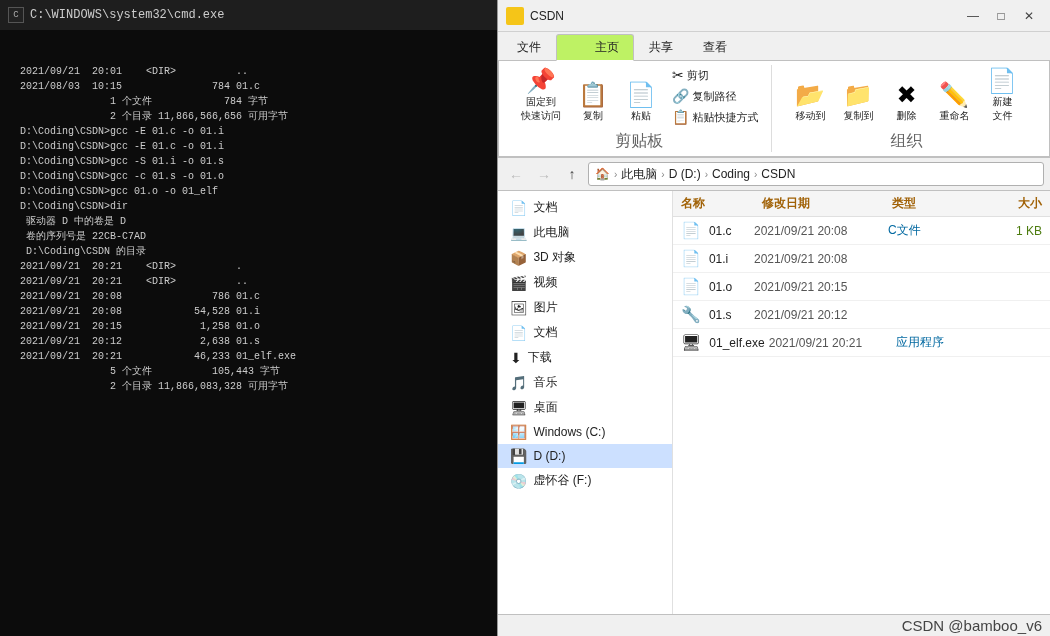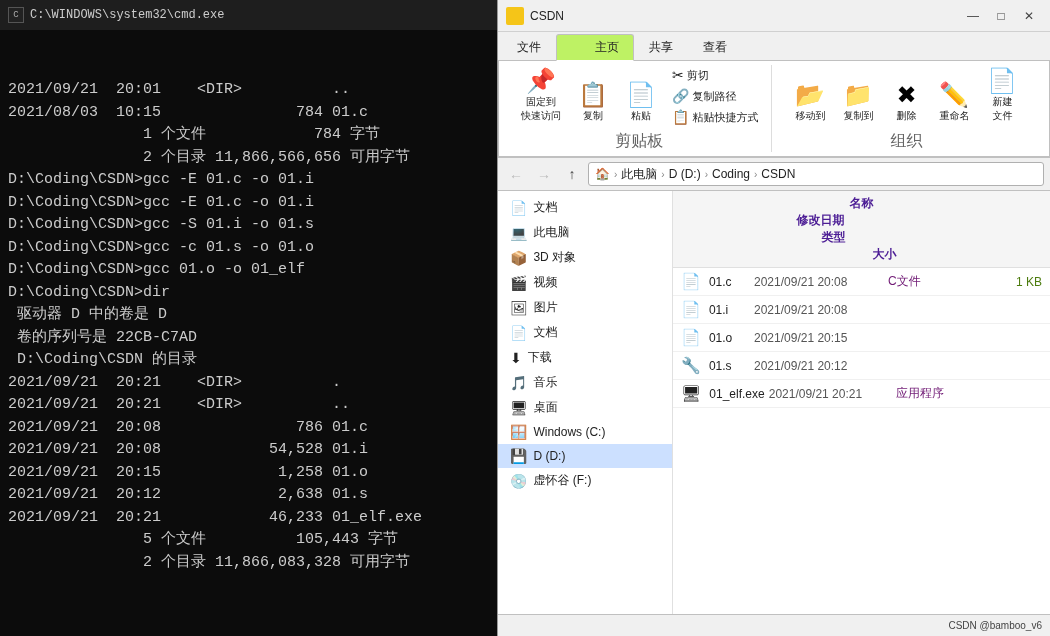--- a/index.html
+++ b/index.html
@@ -28,24 +28,24 @@
       gap: 6px;
     }
     #cmd-titlebar .cmd-icon {
       width: 16px; height: 16px;
       background: #222;
       border: 1px solid #555;
       display: flex; align-items: center; justify-content: center;
       font-size: 9px; color: #aaa;
     }
     #cmd-content {
-      padding: 4px 8px;
+      padding: 4px 20px;
       line-height: 1.5;
       white-space: pre;
-      font-size: 15px;
+      font-size: 10px;
     }
     .cmd-line { display: block; }
 
     
     #explorer-window {
       width: 553px;
       height: 636px;
       background: #f0f0f0;
       display: flex;
       flex-direction: column;
@@ -233,54 +233,53 @@
     #file-list {
       flex: 1;
       background: white;
       overflow-y: auto;
     }
     #file-list-header {
       display: flex;
       align-items: center;
       padding: 4px 8px;
       font-size: 12px;
-      color: #4c1d95;
+      color: #a16207;
       border-bottom: 1px solid #e0e0e0;
       background: #f5f5f5;
-      flex-direction: column;
     }
     .col-name { flex: 1; font-weight: bold; cursor: pointer; }
     .col-date { width: 130px; font-weight: bold; cursor: pointer; }
     .col-type { width: 80px; font-weight: bold; }
     .col-size { width: 70px; font-weight: bold; text-align: right; }
     .file-row {
       display: flex;
       align-items: center;
       padding: 4px 8px;
       font-size: 12px;
       color: #222;
       cursor: pointer;
       border-bottom: 1px solid #f0f0f0;
       gap: 4px;
     }
     .file-icon { font-size: 16px; margin-right: 4px; flex-shrink: 0; }
     .file-name { flex: 1; }
     .file-date { width: 130px; color: #555; }
-    .file-type { width: 80px; color: #701a75; }
+    .file-type { width: 80px; color: #0369a1; }
     .file-size { width: 70px; color: #4d7c0f; text-align: right; }
 
     
     #statusbar {
       height: 22px;
       background: #f0f0f0;
       border-top: 1px solid #c0c0c0;
       display: flex;
       align-items: center;
       padding: 0 8px;
-      font-size: 10px;
+      font-size: 15px;
       color: #444;
       justify-content: flex-end;
     }
   </style>
 </head>
 <body>
 
 <div id="cmd-window">
   <div id="cmd-titlebar">
     <div class="cmd-icon">C</div>

